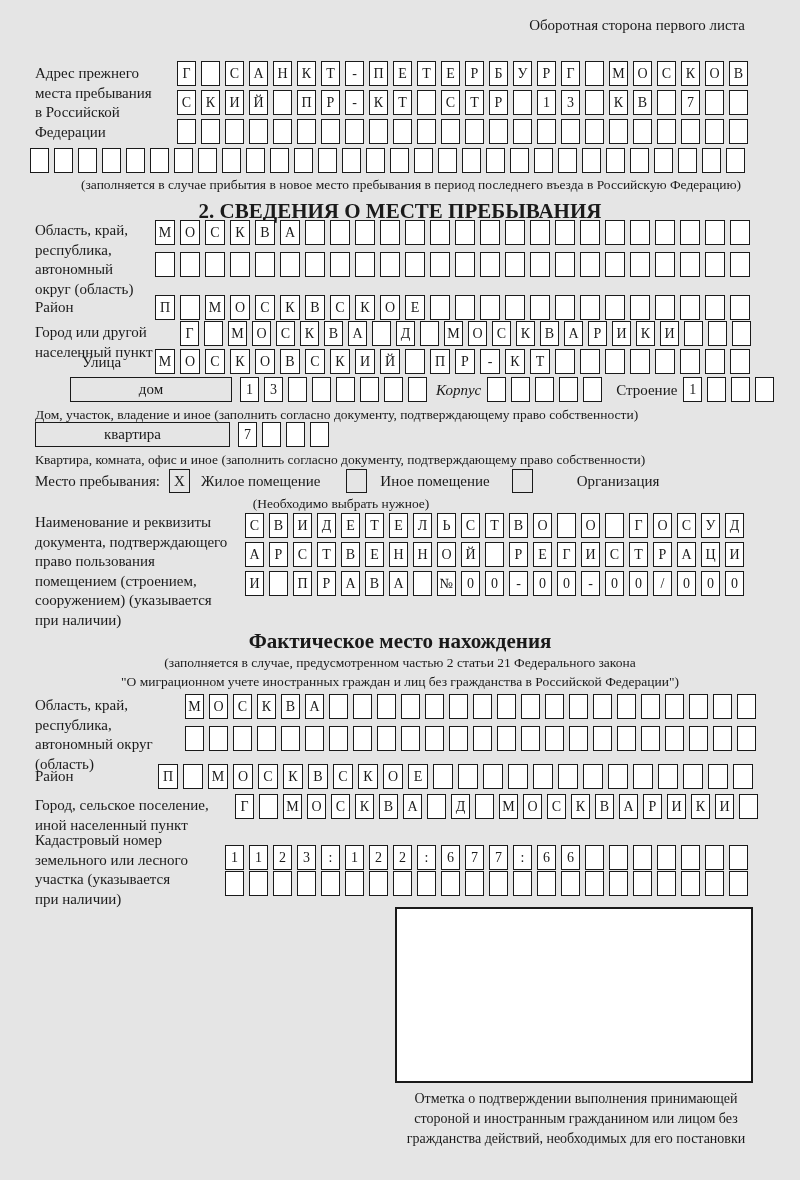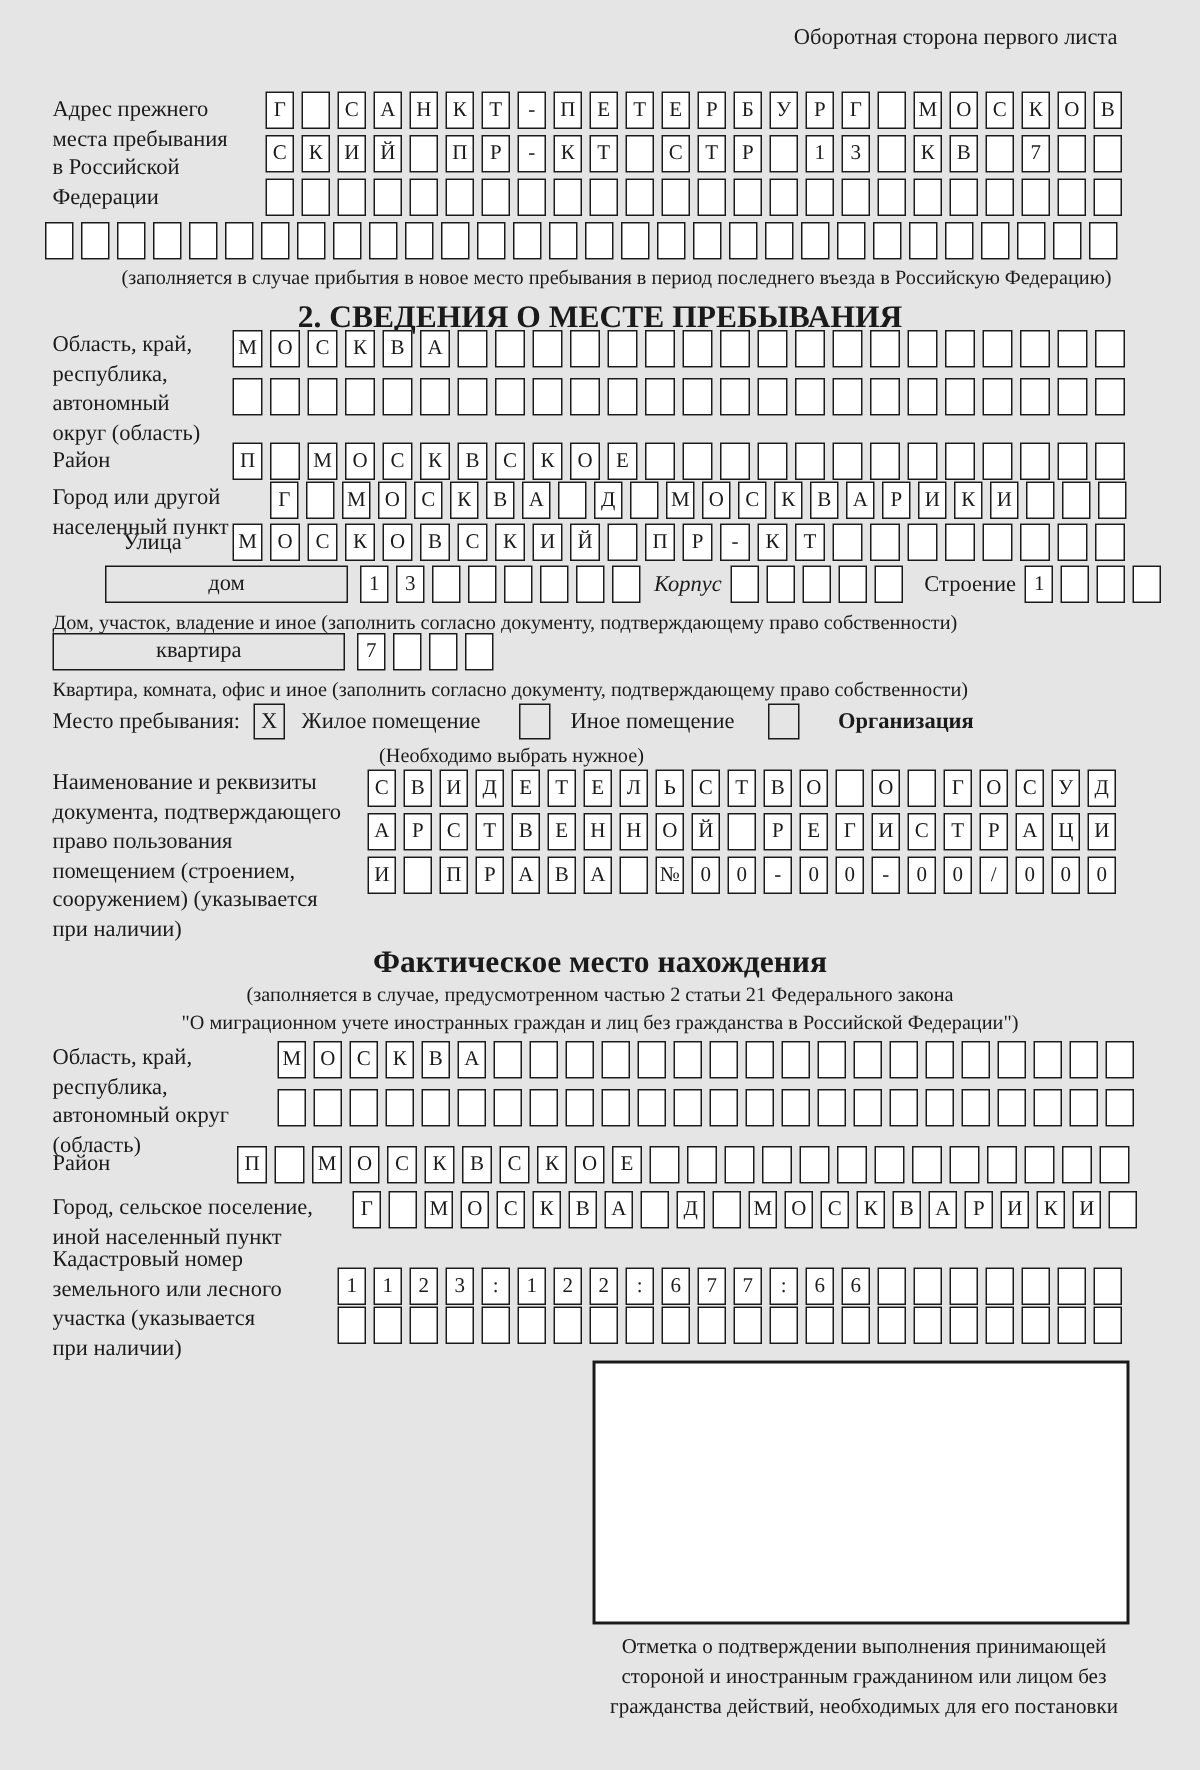--- a/index.html
+++ b/index.html
@@ -349,21 +349,21 @@
   </div>
   <div class="abs caption" style="left:35px; top:451px;">Квартира, комната, офис и иное (заполнить согласно документу, подтверждающему право собственности)</div>
 
   <div class="abs hrow" style="left:35px; top:469px;">
     <span class="lbl">Место пребывания:</span>
     <span class="chk" style="margin-left:9px;">X</span>
     <span class="lbl" style="margin-left:11px;">Жилое помещение</span>
     <span class="chk" style="margin-left:26px;"></span>
     <span class="lbl" style="margin-left:13px;">Иное помещение</span>
     <span class="chk" style="margin-left:22px;"></span>
-    <span class="lbl" style="margin-left:26px;font-weight:bold;">Организация</span>
+    <span class="lbl" style="margin-left:44px;">Организация</span>
   </div>
   <div class="abs caption" style="left:251px; top:495px; width:180px; text-align:center;">(Необходимо выбрать нужное)</div>
 
   <div class="abs" style="left:35px; top:513px;">
     <span class="lbl-line">Наименование и реквизиты</span>
     <span class="lbl-line">документа, подтверждающего</span>
     <span class="lbl-line">право пользования</span>
     <span class="lbl-line">помещением (строением,</span>
     <span class="lbl-line">сооружением) (указывается</span>
     <span class="lbl-line">при наличии)</span>

